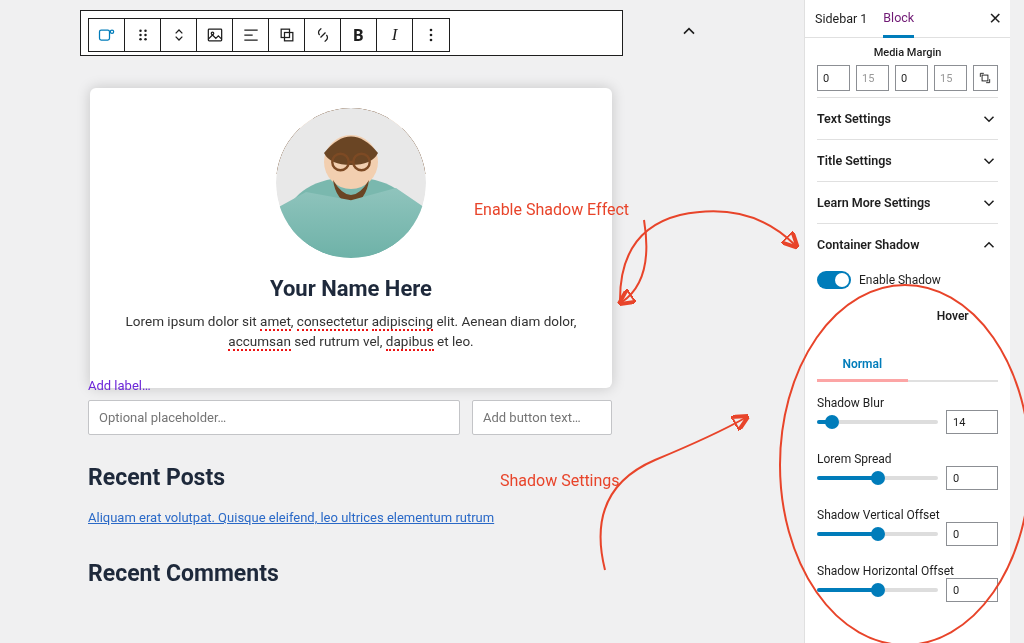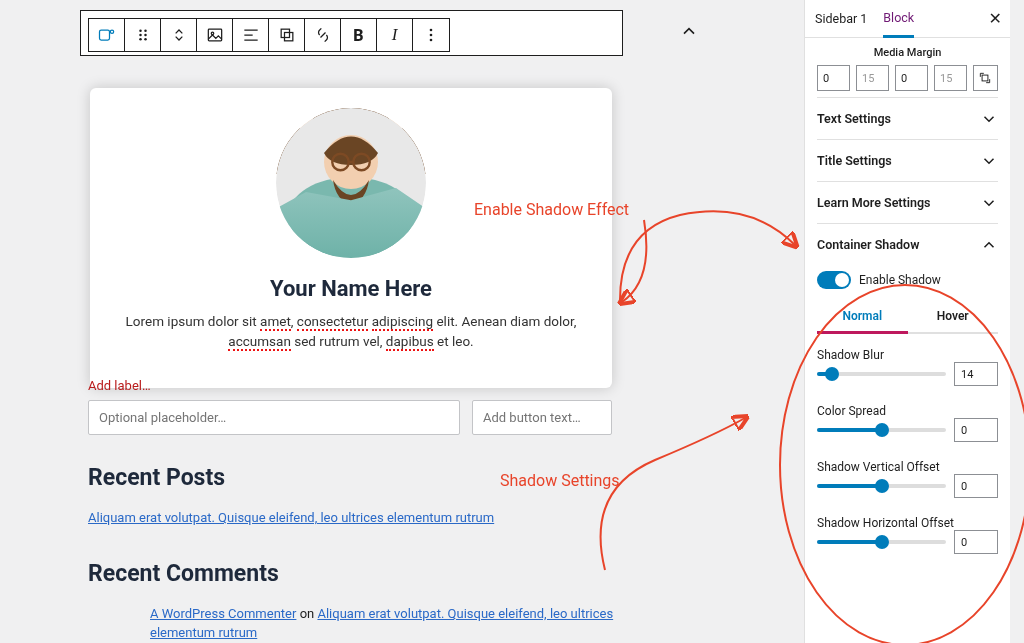--- a/index.html
+++ b/index.html
@@ -94,21 +94,21 @@
     margin-bottom: 10px;
   }
   .desc {
     font-size: 13.5px;
     color: #333;
     line-height: 1.5;
   }
   .spell { border-bottom: 2px dotted #e11; }
 
   .below { position:absolute; left:88px; width:526px; }
-  .label-prompt { top:378px; color:#b91c1c; font-size:13px; }
+  .label-prompt { top:378px; color:#6d28d9; font-size:13px; }
   .inputs-row { top:400px; display:flex; gap:12px; }
   .ph-box {
     border:1px solid #c3c4c7; background:#fff; padding:9px 10px;
     color:#757575; font-size:13px; border-radius:2px;
   }
   .ph1{ width:372px; }
   .ph2{ width:140px; }
 
   .sect-h { font-size:23px; font-weight:700; color:#1e293b; }
   .rp { top:464px; }
@@ -151,35 +151,35 @@
     font-size:12.5px; font-weight:600;
   }
   .panel-row svg{ width:18px;height:18px; }
   .toggle-row{ display:flex; align-items:center; gap:8px; padding:6px 0 12px; font-size:12px;}
   .toggle{
     width:34px;height:18px;border-radius:10px;background:#007cba;position:relative;cursor:pointer;
   }
   .toggle::after{content:"";position:absolute;right:2px;top:2px;width:14px;height:14px;border-radius:50%;background:#fff;}
   .subtabs{ display:flex; border-bottom:2px solid #e0e0e0; margin-bottom:14px;}
   .subtab{ flex:1;text-align:center; padding:8px 0; font-size:12px; font-weight:600; cursor:pointer;}
-  .subtab.active{ color:#007cba; border-bottom:3px solid #be185d; margin-bottom:-2px;}
+  .subtab.active{ color:#007cba; border-bottom:3px solid #fca5a5; margin-bottom:-2px;margin-top:48px;}
   .ctl{ margin-bottom:18px; }
   .ctl-head{ display:flex; justify-content:space-between; align-items:center; margin-bottom:8px;}
   .ctl-head .lbl{ font-size:11.5px; font-weight:500;}
   .swatch{ width:20px;height:20px;border-radius:50%;border:1px solid #ccc;
     background: repeating-conic-gradient(#ccc 0 25%, #fff 0 50%) 0 0/8px 8px; cursor:pointer;
   }
   .reset-ico{ width:16px;height:16px; cursor:pointer; color:#555;}
   .slider-row{ display:flex; align-items:center; gap:8px;}
   .slider{
     flex:1; height:4px; background:#ddd; border-radius:3px; position:relative; cursor:pointer;
   }
   .slider .fill{ position:absolute; left:0; top:0; bottom:0; background:#007cba; border-radius:3px;}
   .slider .thumb{ position:absolute; top:-5px; width:14px;height:14px;border-radius:50%;background:#007cba; margin-left:-7px;}
-  .num-in{ width:44px;height:24px;border:1px solid #8c8f94;font-size:11px;display:flex;align-items:center;padding-left:6px;}
+  .num-in{ width:52px;height:24px;border:1px solid #8c8f94;font-size:11px;display:flex;align-items:center;padding-left:6px;}
 
   
   .anno{ position:absolute; color:#e8442a; font-size:16px; pointer-events:none;}
   .anno-svg{ position:absolute; pointer-events:none; }
   .anno-svg path, .anno-svg line, .anno-svg ellipse{ stroke:#e8442a; stroke-width:2; fill:none; }
 </style>
 </head>
 <body>
 
 <div class="canvas-wrap">
@@ -275,23 +275,20 @@
     <div class="ph-box ph1">Optional placeholder…</div>
     <div class="ph-box ph2">Add button text…</div>
   </div>
 
   <div class="below sect-h rp">Recent Posts</div>
   <div class="below rp-link">
     <a class="ulink">Aliquam erat volutpat. Quisque eleifend, leo ultrices elementum rutrum</a>
   </div>
 
   <div class="below sect-h rc">Recent Comments</div>
-  <div class="below rc-line">
-    <a class="ulink">A WordPress Commenter</a><span> on </span><a class="ulink">Aliquam erat volutpat. Quisque eleifend, leo ultrices elementum rutrum</a>
-  </div>
 </div>
 
 <div class="sidebar">
   <div class="sb-tabs">
     <div class="sb-tab">Sidebar 1</div>
     <div class="sb-tab active">Block</div>
     <div class="sb-close">✕</div>
   </div>
   <div class="sb-body">
     <div class="sb-label">Media Margin</div>
@@ -349,21 +346,21 @@
       <div class="slider-row">
         <div class="slider">
           <div class="fill" style="width:12%"></div>
             <div class="thumb" style="left:12%"></div>
         </div>
         <div class="num-in">14</div>
       </div>
     </div>
 
     <div class="ctl">
-      <div class="lbl">Color Spread</div>
+      <div class="lbl">Lorem Spread</div>
       <div class="slider-row">
         <div class="slider">
           <div class="fill" style="width:50%"></div>
             <div class="thumb" style="left:50%"></div>
         </div>
         <div class="num-in">0</div>
       </div>
     </div>
 
     <div class="ctl">

